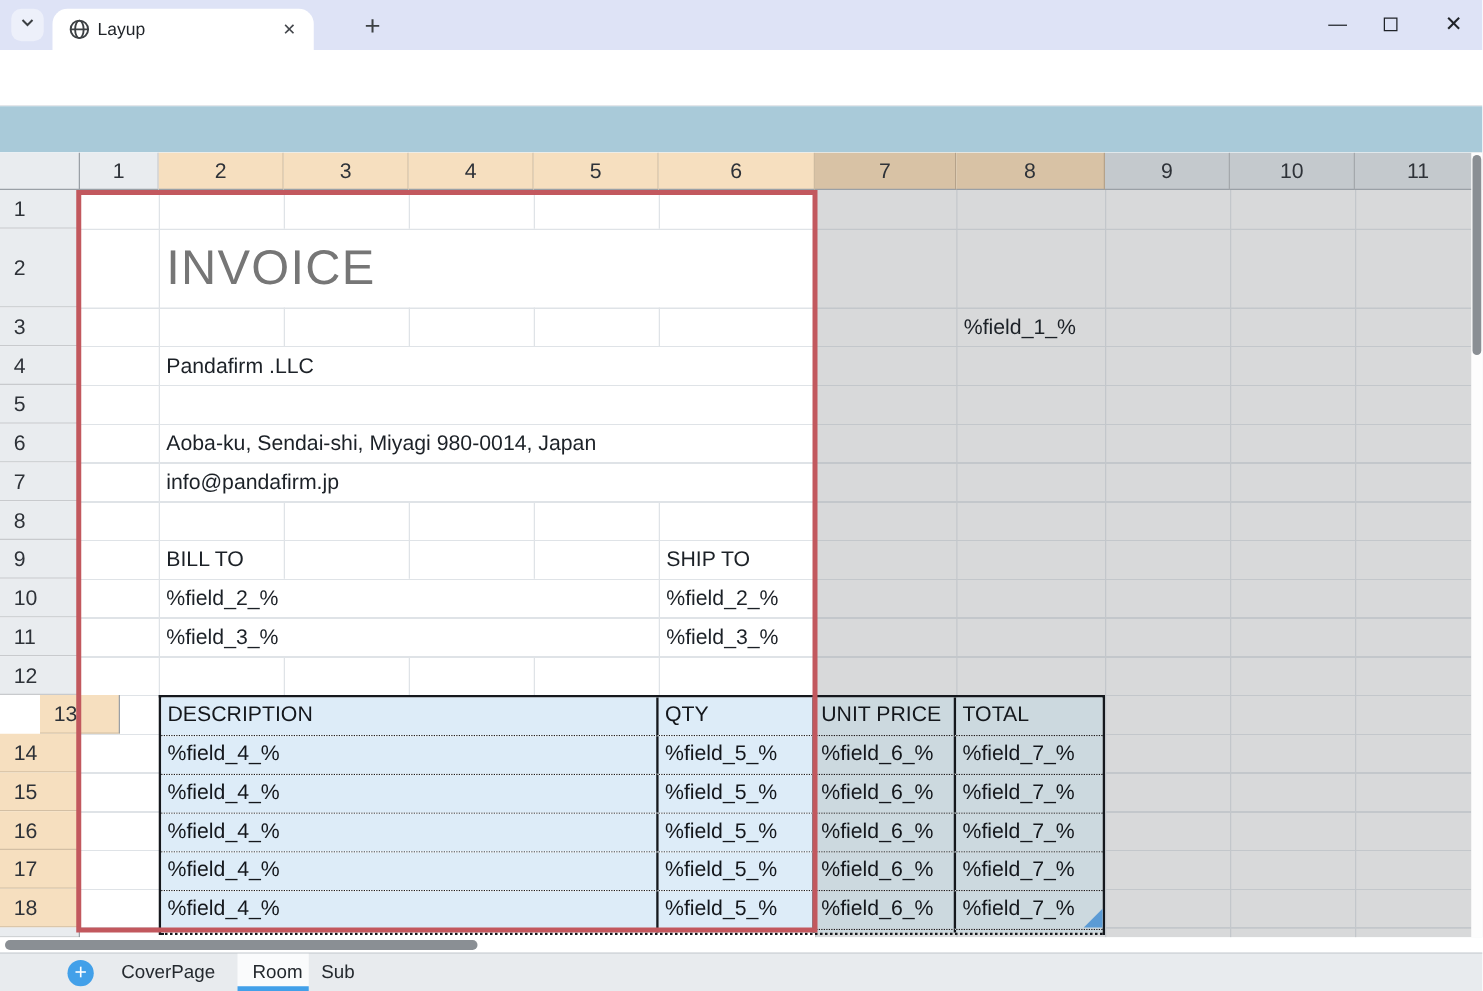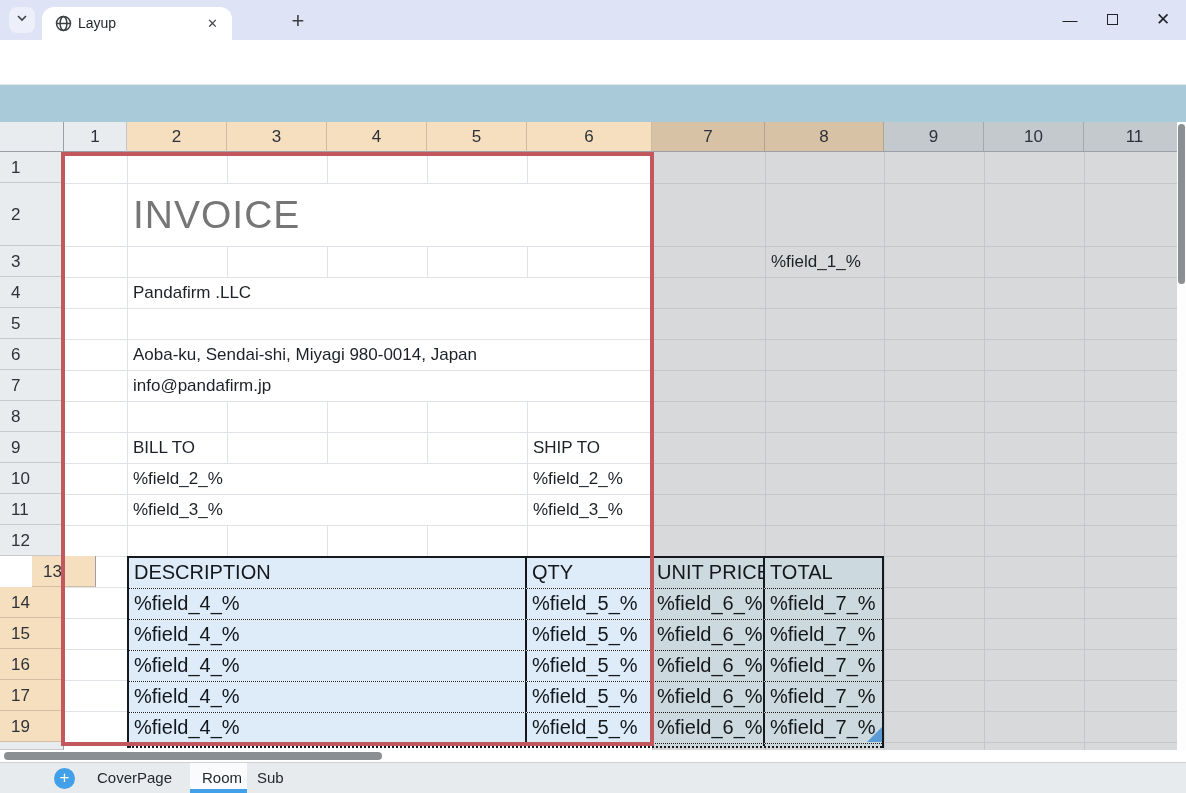--- a/index.html
+++ b/index.html
@@ -3,21 +3,21 @@
 <meta charset="utf-8">
 <style>
   * { margin:0; padding:0; box-sizing:border-box; }
   html,body { width:1186px; height:793px; font-family:"Liberation Sans", sans-serif; background:#fff; overflow:hidden; }
   .abs { position:absolute; }
   #stage { position:relative; width:1186px; height:793px; background:#fff; }
 
   
   #tabstrip { position:absolute; left:0; top:0; width:1186px; height:40px; background:#dee3f6; }
   .chev-btn { position:absolute; left:9px; top:7px; width:26px; height:26px; border-radius:8px; background:rgba(255,255,255,.45); color:#3c4043; text-align:center; line-height:24px; font-size:14px; }
-  .btab { position:absolute; left:42px; top:7px; width:190px; height:33px; background:#fff; border-radius:12px 12px 0 0; }
+  .btab { position:absolute; left:42px; top:7px; width:209px; height:33px; background:#fff; border-radius:12px 12px 0 0; }
   .btab-title { position:absolute; left:36px; top:0; height:33px; line-height:33px; font-size:14px; color:#1f2328; }
   .tab-close { position:absolute; right:10px; top:7px; width:19px; height:19px; text-align:center; line-height:19px; font-size:13px; color:#44474c; border-radius:50%; }
   .newtab { position:absolute; left:284px; top:8px; width:28px; height:28px; text-align:center; line-height:26px; font-size:22px; color:#3c4043; }
   .winbtn { position:absolute; top:10px; width:22px; height:20px; color:#1f2328; text-align:center; line-height:20px; font-size:15px; }
   .win-sq { position:absolute; top:14px; width:11px; height:11px; border:1.5px solid #1f2328; }
 
   #addrbar { position:absolute; left:0; top:40px; width:1186px; height:45px; background:#fff; border-bottom:1px solid #e4e6ea; }
   .navic { position:absolute; top:51px; width:24px; height:24px; text-align:center; line-height:24px; font-size:19px; color:#3f4349; }
   #omnibox { position:absolute; left:158px; top:46px; width:760px; height:33px; border-radius:17px; background:#eef1f5; }
   .urltext { position:absolute; left:46px; top:0; height:33px; line-height:33px; font-size:15px; color:#1f2328; }
@@ -53,21 +53,21 @@
   .vl { position:absolute; width:1px; } .hl { position:absolute; height:1px; }
   .wl { background:#dfe3e7; } .gl { background:#c3c7cb; }
   .celltext { position:absolute; font-size:17px; color:#1c2127; white-space:nowrap; line-height:31px; }
   #wh-rows { position:absolute; left:64px; top:124px; width:588px; height:497px; background-image:repeating-linear-gradient(to bottom,#dfe3e7 0 1px,transparent 1px 31px); }
   #gy-rows { position:absolute; left:652px; top:124px; width:525px; height:497px; background-image:repeating-linear-gradient(to bottom,#c3c7cb 0 1px,transparent 1px 31px); }
   #invoice-text { position:absolute; left:133px; top:61px; height:63px; line-height:63px; font-size:39px; color:#767676; letter-spacing:1px; white-space:nowrap; }
   .tbl { position:absolute; left:127px; top:434px; width:757px; border:2px solid #15181d; border-bottom:none; z-index:5; }
   .trow { display:flex; height:31px; border-bottom:1px dotted #15181d; }
   .trow.hd { height:31px; }
   .strip { display:flex; height:4px; border-bottom:2px dotted #15181d; }
-  .tcell { flex:none; border-right:2px solid #15181d; font-size:20px; color:#14171c; line-height:28px; padding-left:5px; overflow:hidden; white-space:nowrap; }
+  .tcell { flex:none; border-right:2px solid #15181d; font-size:17px; color:#14171c; line-height:28px; padding-left:5px; overflow:hidden; white-space:nowrap; }
   .tcell:last-child { border-right:none; }
   .w1{width:398px;} .w2{width:125px;} .w3{width:113px;} .w4{width:117px;}
   .cb { background:#ddecf8; } .cg { background:#ccd9df; }
   #redbox { position:absolute; left:61px; top:30px; width:593px; height:594px; border:4px solid #c2585e; z-index:8; pointer-events:none; }
   #fill-handle { position:absolute; left:867px; top:605px; width:0; height:0; border-left:15px solid transparent; border-bottom:15px solid #5b9bd5; z-index:6; }
   #vscroll-track { position:absolute; left:1177px; top:0; width:9px; height:628px; background:#fdfdfd; }
   #vscroll-thumb { position:absolute; left:1178px; top:2px; width:7px; height:160px; border-radius:4px; background:#8a8f94; }
   #hscroll-track { position:absolute; left:0; top:750px; width:1186px; height:12px; background:#fff; }
   #hscroll-thumb { position:absolute; left:4px; top:752px; width:378px; height:8px; border-radius:4px; background:#8a8f94; }
 
@@ -257,21 +257,21 @@
     <div class="rh bg-light" style="top:279px;height:31px;line-height:31px;">8</div>
     <div class="rh bg-light" style="top:310px;height:31px;line-height:31px;">9</div>
     <div class="rh bg-light" style="top:341px;height:31px;line-height:31px;">10</div>
     <div class="rh bg-light" style="top:372px;height:31px;line-height:31px;">11</div>
     <div class="rh bg-light" style="top:403px;height:31px;line-height:31px;">12</div>
     <div class="rh bg-tan" style="top:434px;height:31px;line-height:31px;margin-left:32px;">13</div>
     <div class="rh bg-tan" style="top:465px;height:31px;line-height:31px;">14</div>
     <div class="rh bg-tan" style="top:496px;height:31px;line-height:31px;">15</div>
     <div class="rh bg-tan" style="top:527px;height:31px;line-height:31px;">16</div>
     <div class="rh bg-tan" style="top:558px;height:31px;line-height:31px;">17</div>
-    <div class="rh bg-tan" style="top:589px;height:31px;line-height:31px;">19</div>
+    <div class="rh bg-tan" style="top:589px;height:31px;line-height:31px;">18</div>
     <div class="rh bg-light" style="top:620px;height:8px;"></div>
 
     <div id="invoice-text">INVOICE</div>
     <div class="celltext" style="left:771px;top:124px;">%field_1_%</div>
     <div class="celltext" style="left:133px;top:155px;">Pandafirm .LLC</div>
     <div class="celltext" style="left:133px;top:217px;">Aoba-ku, Sendai-shi, Miyagi 980-0014, Japan</div>
     <div class="celltext" style="left:133px;top:248px;">info@pandafirm.jp</div>
     <div class="celltext" style="left:133px;top:310px;">BILL TO</div>
     <div class="celltext" style="left:533px;top:310px;">SHIP TO</div>
     <div class="celltext" style="left:133px;top:341px;">%field_2_%</div>

